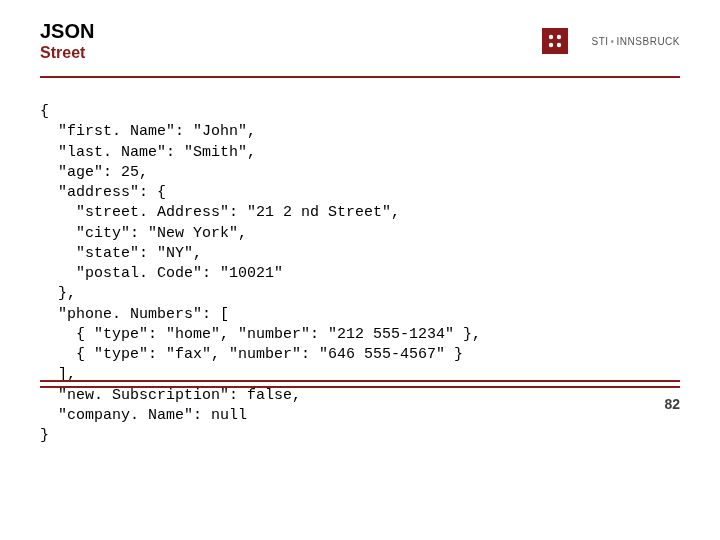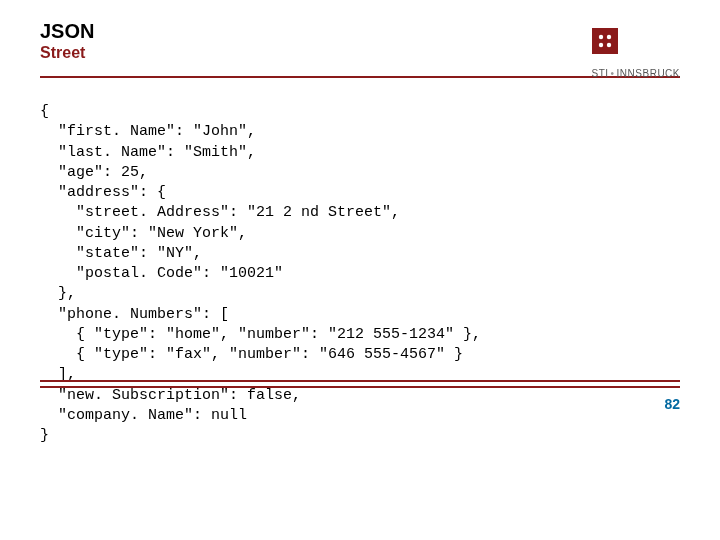--- a/index.html
+++ b/index.html
@@ -37,22 +37,22 @@
   .hr-top {
     margin: 6px 40px 0 40px;
     height: 2px;
     background: #8a1a1a;
   }
   .logo {
     position: absolute;
     right: 40px;
     top: 28px;
     display: flex;
-    gap: 14px;
-    flex-direction: column;
+    align-items: center;
+    gap: 24px;
   }
   .logo-mark {
     width: 26px;
     height: 26px;
     background: #8a1a1a;
     display: flex;
     align-items: center;
     justify-content: center;
   }
   .logo-mark svg { display: block; }
@@ -78,21 +78,21 @@
     height: 4px;
     border-top: 2px solid #8a1a1a;
     border-bottom: 2px solid #8a1a1a;
   }
   .page-num {
     position: absolute;
     right: 40px;
     bottom: 12px;
     font-size: 14px;
     font-weight: bold;
-    color: #0369a1;
+    color: #404040;
   }
 </style>
 </head>
 <body>
 
 <div class="slide">
 
   <div class="header">
     <div class="title">JSON</div>
     <div class="subtitle">Street</div>

